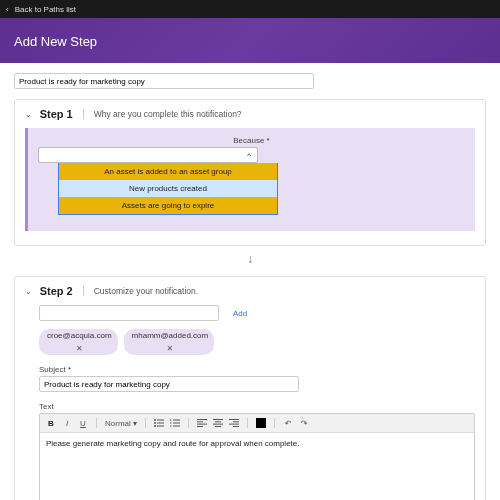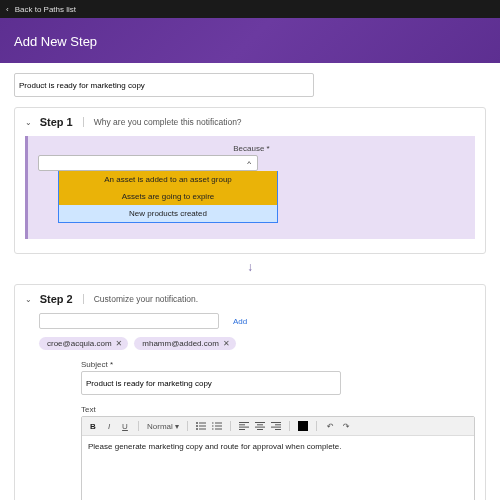--- a/index.html
+++ b/index.html
@@ -4,40 +4,40 @@
 <style>
   * { box-sizing: border-box; margin: 0; padding: 0; font-family: -apple-system, BlinkMacSystemFont, "Segoe UI", Arial, sans-serif; }
   body { background: #fff; font-size: 9px; color: #222; }
   .topbar { background: #1a1a1a; color: #ddd; height: 18px; display: flex; align-items: center; padding: 0 6px; font-size: 8px; }
   .topbar .back-ch { margin-right: 6px; font-size: 8px; }
   .hero { background: linear-gradient(135deg, #5d2f91 0%, #6b3aa0 50%, #5d2f91 100%); color: #fff; padding: 16px 14px 14px 14px; position: relative; overflow: hidden; }
   .hero h1 { font-size: 13px; font-weight: 500; }
   .page { padding: 10px 14px 20px 14px; }
   .field-label { font-size: 8px; color: #444; margin-bottom: 2px; }
   .req::after { content: " *"; color: #333; }
-  .text-input { width: 300px; height: 24px; border: 1px solid #ccc; border-radius: 2px; padding: 0 4px; font-size: 8px; }
+  .text-input { width: 300px; height: 16px; border: 1px solid #ccc; border-radius: 2px; padding: 0 4px; font-size: 8px; }
   .card { border: 1px solid #ddd; border-radius: 3px; margin-top: 10px; padding: 8px 10px 14px 10px; position: relative; background:#fff;}
   .step-head { display: flex; align-items: center; gap: 8px; margin-bottom: 8px; }
   .chev { font-size: 8px; color: #555; }
   .step-title { font-weight: 700; font-size: 11px; }
   .step-sub { font-size: 8.5px; color: #555; }
   .because-box { background: #e9dff5; border-left: 3px solid #a78bc9; padding: 8px 10px 20px 10px; position: relative; text-align: center; }
   .select-wrap { position: relative; width: 220px; margin-top: 2px;}
   .select-control { display:flex; justify-content:space-between; align-items:center; width:100%; height:16px; background:#fff; border:1px solid #bbb; border-radius:2px; padding:0 6px; font-size:8px; cursor:pointer;}
   .dropdown { position:absolute; top:16px; left:0; width:100%; background:#eab308; border:1px solid #3b82f6; border-top:none; z-index:5;margin-left:20px;}
   .dropdown .opt { padding:4px 6px; font-size:8px; cursor:pointer;}
   .dropdown .opt.selected { background:#cfe6ff;}
   .arrow-divider { text-align:center; margin:6px 0; color:#7a6aa8; font-size:12px;}
   .email-row { display:flex; align-items:center; gap:14px; margin-top:2px;}
   .email-input { width:180px; height:16px; border:1px solid #ccc; border-radius:2px; font-size:8px; padding:0 4px;}
   .add-link { color:#2b6edb; font-size:8px; cursor:pointer; }
   .chips { margin-top:8px; display:flex; gap:6px; }
-  .chip { display:inline-flex; align-items:center; gap:4px; background:#e9dff5; border-radius:10px; padding:2px 6px 2px 8px; font-size:8px; color:#333;}
+  .chip { display:inline-flex; align-items:center; gap:4px; background:#e9dff5; border-radius:10px; padding:2px 6px 2px 8px; font-size:8px; color:#333;flex-direction:column;}
   .chip .x { cursor:pointer; color:#555; font-size:8px;}
-  .sect { margin-top:10px;margin-left:42px;}
+  .sect { margin-top:10px;}
   .editor { border:1px solid #ccc; border-radius:2px; margin-top:2px; width:100%; }
   .toolbar { background:#f1f1f1; border-bottom:1px solid #ddd; display:flex; align-items:center; gap:6px; padding:3px 6px; font-size:8px;}
   .tb-sep { width:1px; height:10px; background:#ccc; margin:0 2px;}
   .tb-btn { display:inline-flex; align-items:center; justify-content:center; min-width:10px; height:12px; font-size:8px; color:#555; cursor:pointer;}
   .tb-btn svg { display:block; }
   .tb-btn.bold { font-weight:700; color:#222;}
   .tb-btn.italic { font-style:italic;}
   .tb-btn.under { text-decoration:underline;}
   .tb-normal { font-size:8px; color:#555;}
   .color-sw { width:10px; height:10px; background:#000; display:inline-block;}
@@ -70,22 +70,22 @@
     </div>
     <div class="because-box">
       <div class="field-label req">Because</div>
       <div class="select-wrap">
         <div class="select-control">
           <span></span>
           <span>^</span>
         </div>
         <div class="dropdown">
           <div class="opt">An asset is added to an asset group</div>
+          <div class="opt selected">New products created</div>
           <div class="opt">Assets are going to expire</div>
-          <div class="opt selected">New products created</div>
         </div>
       </div>
       <div class="gap48"></div>
     </div>
   </div>
 
   <div class="arrow-divider">↓</div>
 
   
   <div class="card">

